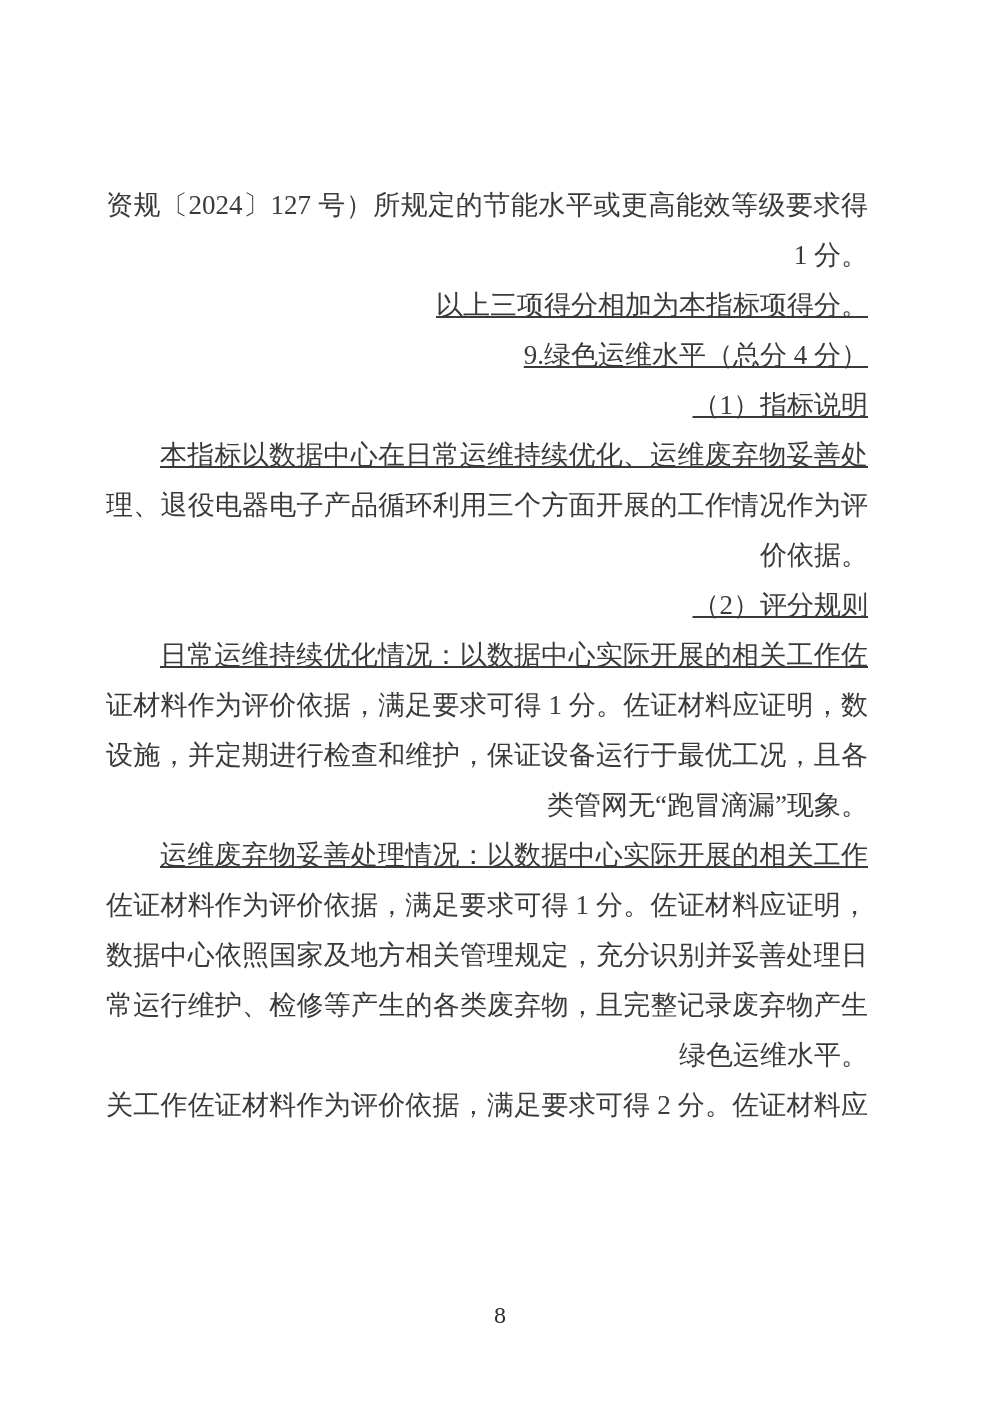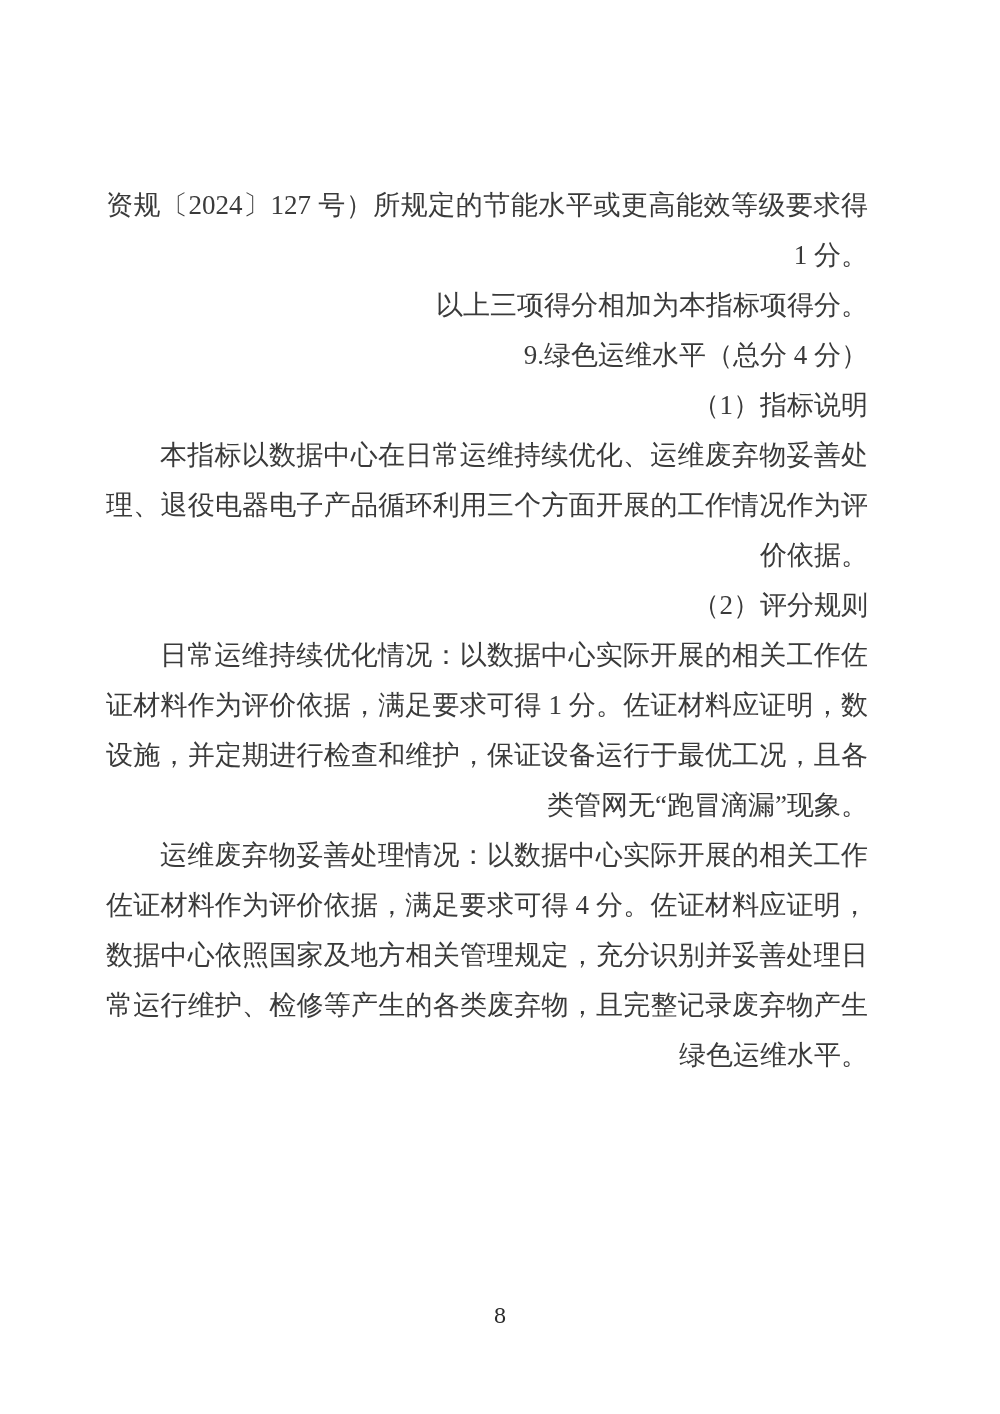--- a/index.html
+++ b/index.html
@@ -31,20 +31,21 @@
     height: 50px;
     line-height: 50px;
     text-align: right;
   }
   .line.justify {
     text-align: justify;
     text-align-last: justify;
   }
   .line.indent {
     padding-left: 54px;
+    text-decoration: underline;
   }
   .footer {
     position: absolute;
     left: 0;
     top: 1302px;
     width: 1000px;
     text-align: center;
   }
   .page-number {
     font-size: 24px;
@@ -63,21 +64,22 @@
       <div class="line indent">（1）指标说明</div>
       <div class="line indent justify">本指标以数据中心在日常运维持续优化、运维废弃物妥善处</div>
       <div class="line justify">理、退役电器电子产品循环利用三个方面开展的工作情况作为评</div>
       <div class="line">价依据。</div>
       <div class="line indent">（2）评分规则</div>
       <div class="line indent justify">日常运维持续优化情况：以数据中心实际开展的相关工作佐</div>
       <div class="line justify">证材料作为评价依据，满足要求可得 1 分。佐证材料应证明，数</div>
       <div class="line justify">设施，并定期进行检查和维护，保证设备运行于最优工况，且各</div>
       <div class="line">类管网无“跑冒滴漏”现象。</div>
       <div class="line indent justify">运维废弃物妥善处理情况：以数据中心实际开展的相关工作</div>
-      <div class="line justify">佐证材料作为评价依据，满足要求可得 4 分。佐证材料应证明，</div>
+      <div class="line justify">佐证材料作为评价依据，满足要求可得 1 分。佐证材料应证明，</div>
       <div class="line justify">数据中心依照国家及地方相关管理规定，充分识别并妥善处理日</div>
       <div class="line justify">常运行维护、检修等产生的各类废弃物，且完整记录废弃物产生</div>
       <div class="line">绿色运维水平。</div>
+      <div class="line justify">关工作佐证材料作为评价依据，满足要求可得 2 分。佐证材料应</div>
     </div>
   <div class="footer">
     <span class="page-number">8</span>
   </div>
 </div>
 
 </body></html>

